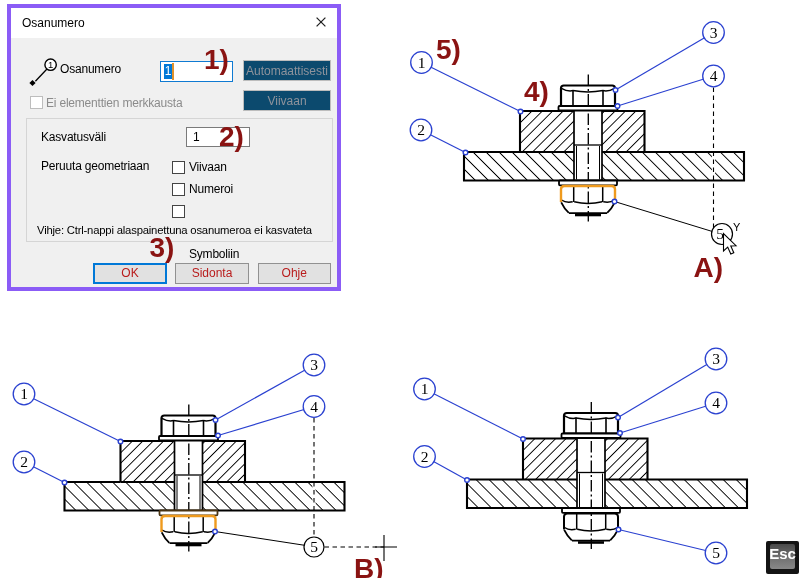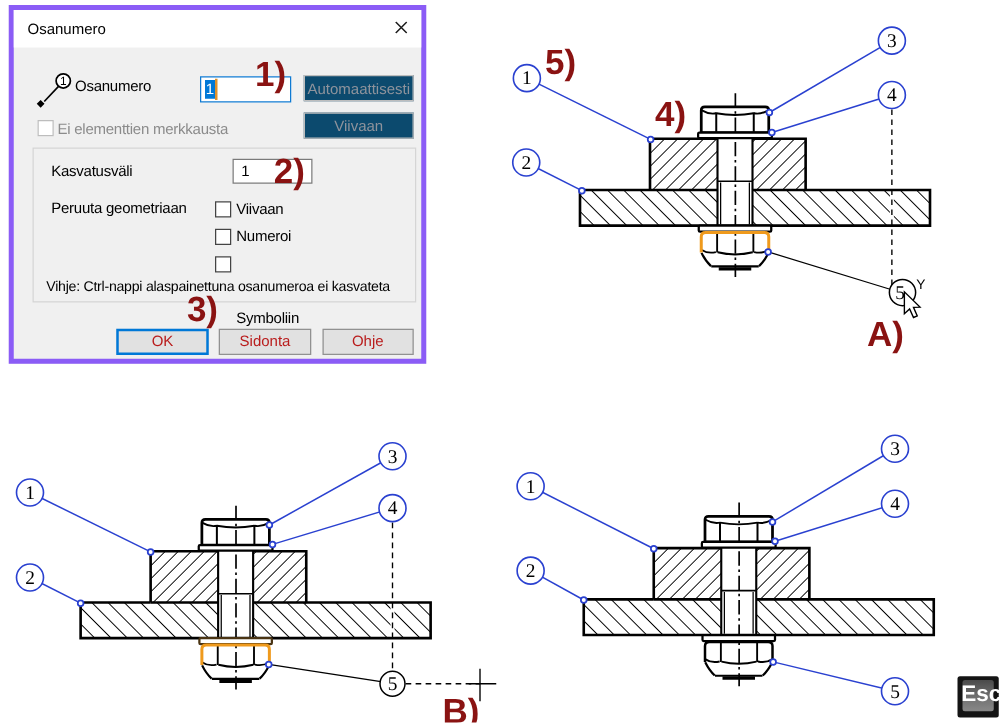--- a/index.html
+++ b/index.html
@@ -12,21 +12,21 @@
   #dlg .title .t{position:absolute;left:11px;top:8px;font-size:12px;color:#000;}
   .fld{position:absolute;background:#fff;}
   .btn{position:absolute;font-size:12px;display:flex;align-items:center;justify-content:center;}
   .btn.dis{background:#0c4a6e;border:1px solid #bdbdbd;color:#8e939c;}
   .btn.en{background:#e1e1e1;border:1px solid #919191;color:#b91c1c;}
   .cb{position:absolute;width:11px;height:11px;background:#fff;}
   .lbl{position:absolute;font-size:12px;color:#000;white-space:nowrap;letter-spacing:-0.2px;}
   .lbl.dis{color:#8b8b8b;}
   #esc{position:absolute;left:766px;top:541px;width:33px;height:33px;background:#141414;border-radius:2px;}
   #esc .cap{position:absolute;left:4px;top:3px;width:25px;height:25px;border-radius:2px;background:linear-gradient(180deg,#4a4a4a 0%,#6e6e6e 50%,#888888 100%);}
-  #esc .t{position:absolute;left:3px;top:4px;width:27px;text-align:center;color:#fff;font-size:18px;font-weight:bold;}
+  #esc .t{position:absolute;left:3px;top:4px;width:27px;text-align:center;color:#fff;font-size:15px;font-weight:bold;}
 </style>
 </head>
 <body>
 <svg class="abs" style="left:0;top:0" width="802" height="578" viewBox="0 0 802 578">
  <defs>
   <pattern id="hUp" patternUnits="userSpaceOnUse" width="7.35" height="8" patternTransform="rotate(45)">
     <line x1="0" y1="0" x2="0" y2="8" stroke="#000" stroke-width="1.1" shape-rendering="crispEdges"></line>
   </pattern>
   <pattern id="hDn" patternUnits="userSpaceOnUse" width="9.2" height="8" patternTransform="rotate(-45)">
     <line x1="0" y1="0" x2="0" y2="8" stroke="#000" stroke-width="1.1" shape-rendering="crispEdges"></line>

